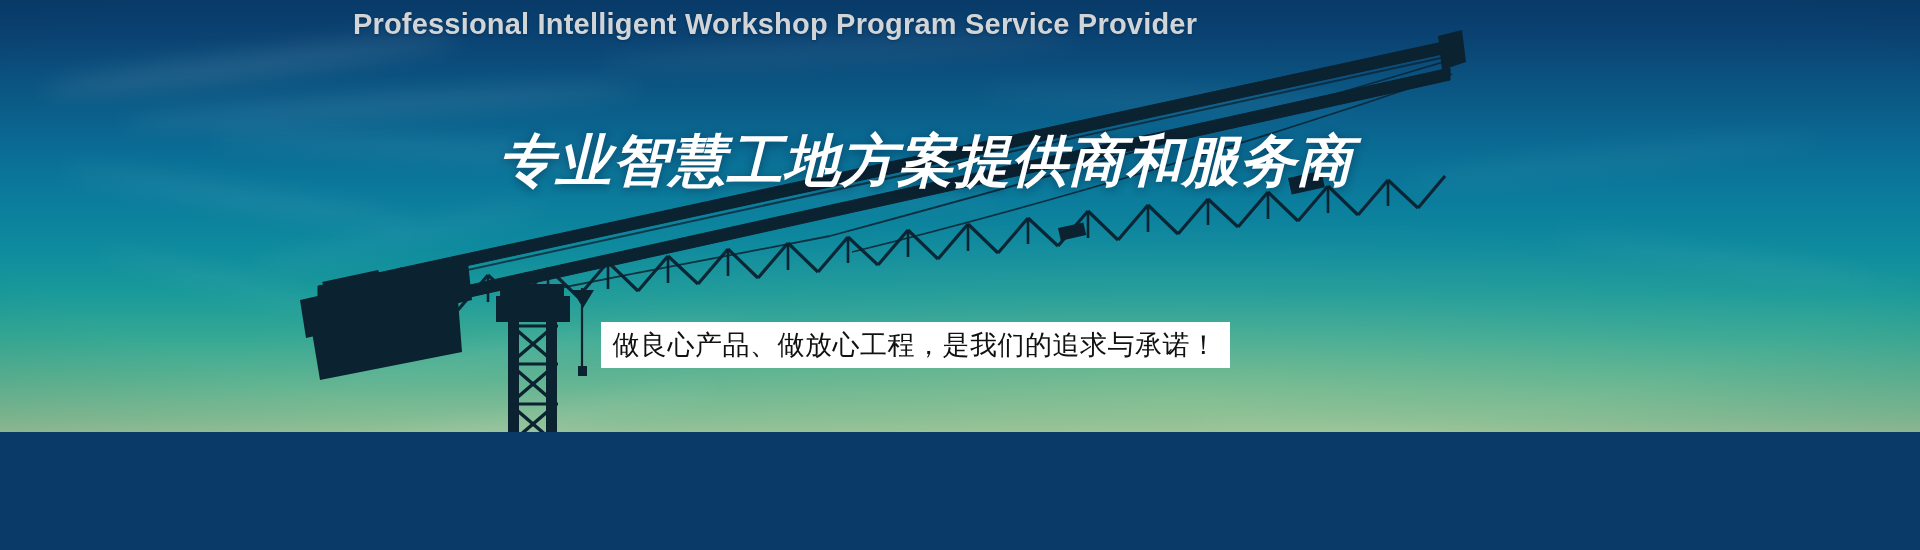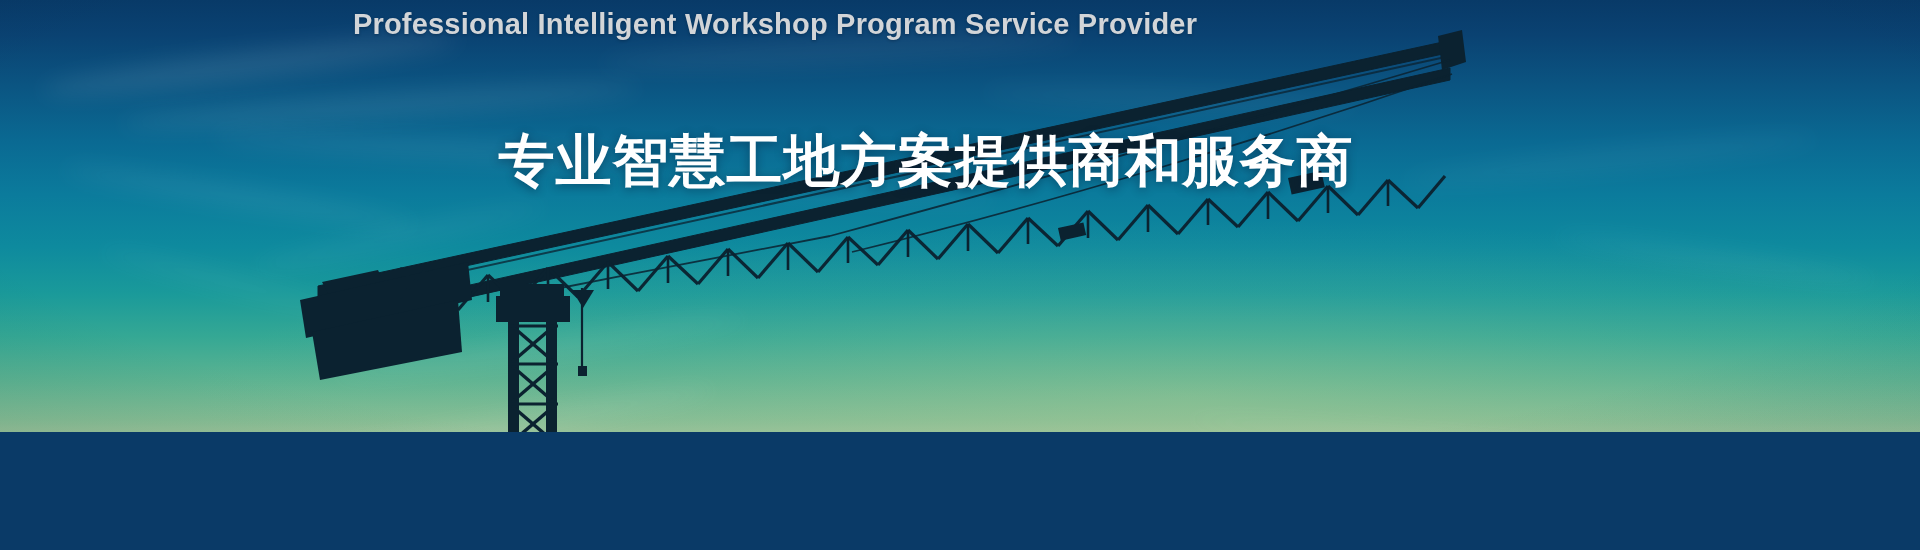--- a/index.html
+++ b/index.html
@@ -99,20 +99,21 @@
     top:124px; left:0; right:0;
     text-align:center;
     font-family:"DejaVu Sans","Liberation Sans",sans-serif;
     font-size:56px;
     font-weight:bold;
     color:#ffffff;
     letter-spacing:1px;
     white-space:nowrap;
     text-shadow:0 2px 10px rgba(0,25,50,.45);
     padding-right:68px;
+    font-style:italic;
   }
   .tagline-wrap {
     position:absolute;
     top:322px; left:0; right:0;
     text-align:center;
     padding-right:90px;
   }
   .tagline {
     display:inline-block;
     background:#ffffff;
@@ -305,15 +306,18 @@
       </g>
     </svg>
   </div>
 
   <div class="content">
 
     <div class="eyebrow">Professional Intelligent Workshop Program Service Provider</div>
 
     <h1 class="headline">专业智慧工地方案提供商和服务商</h1>
 
+    <div class="tagline-wrap">
+      <span class="tagline">做良心产品、做放心工程，是我们的追求与承诺！</span>
+    </div>
 
   </div>
 </div>
 
 </body></html>

